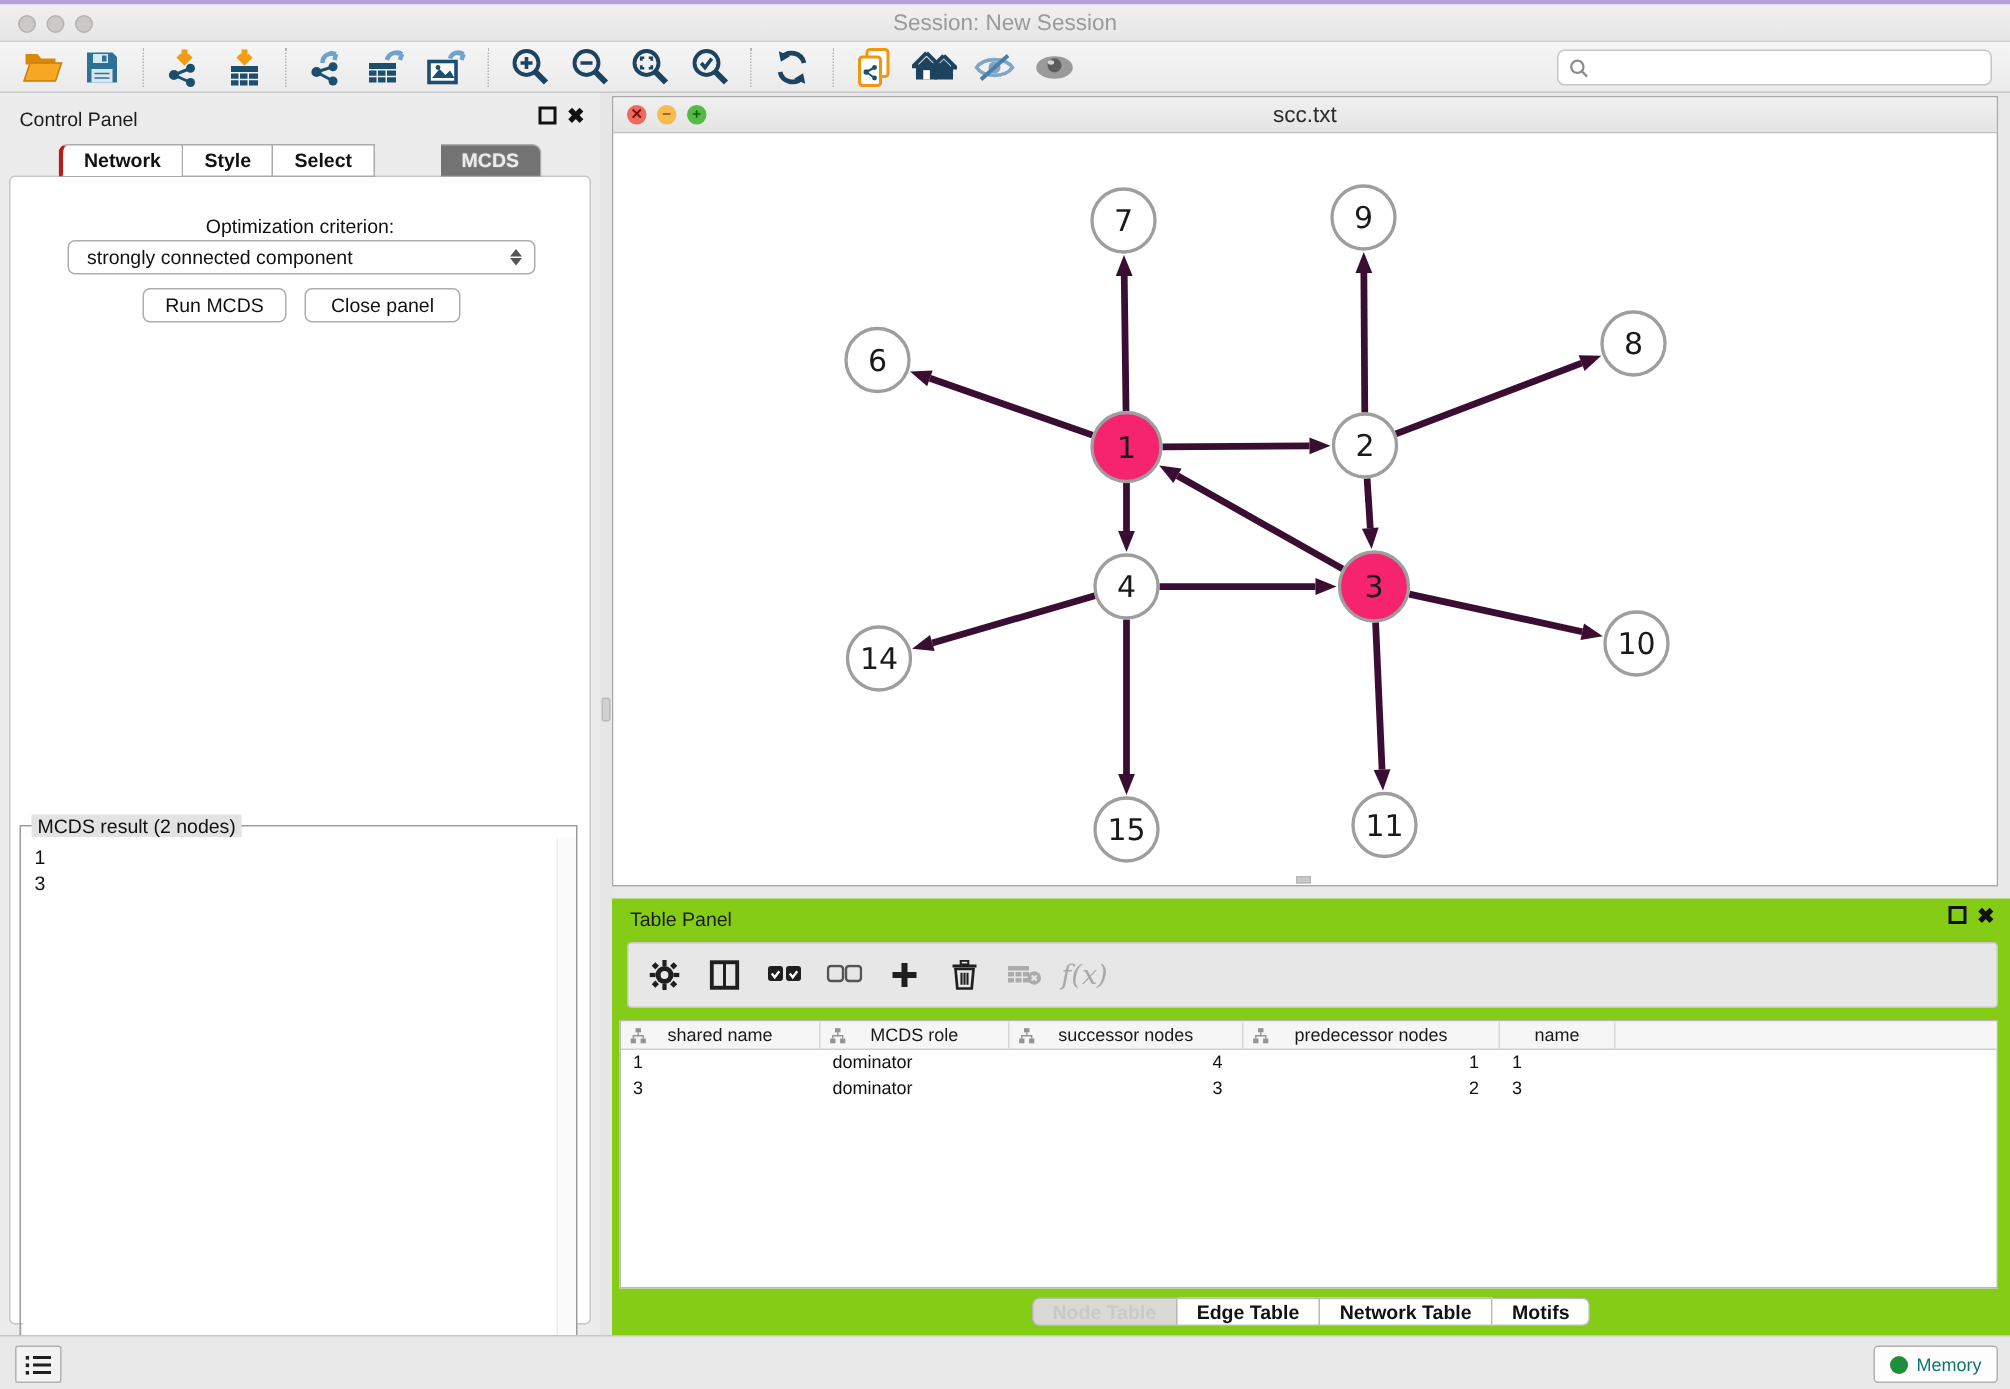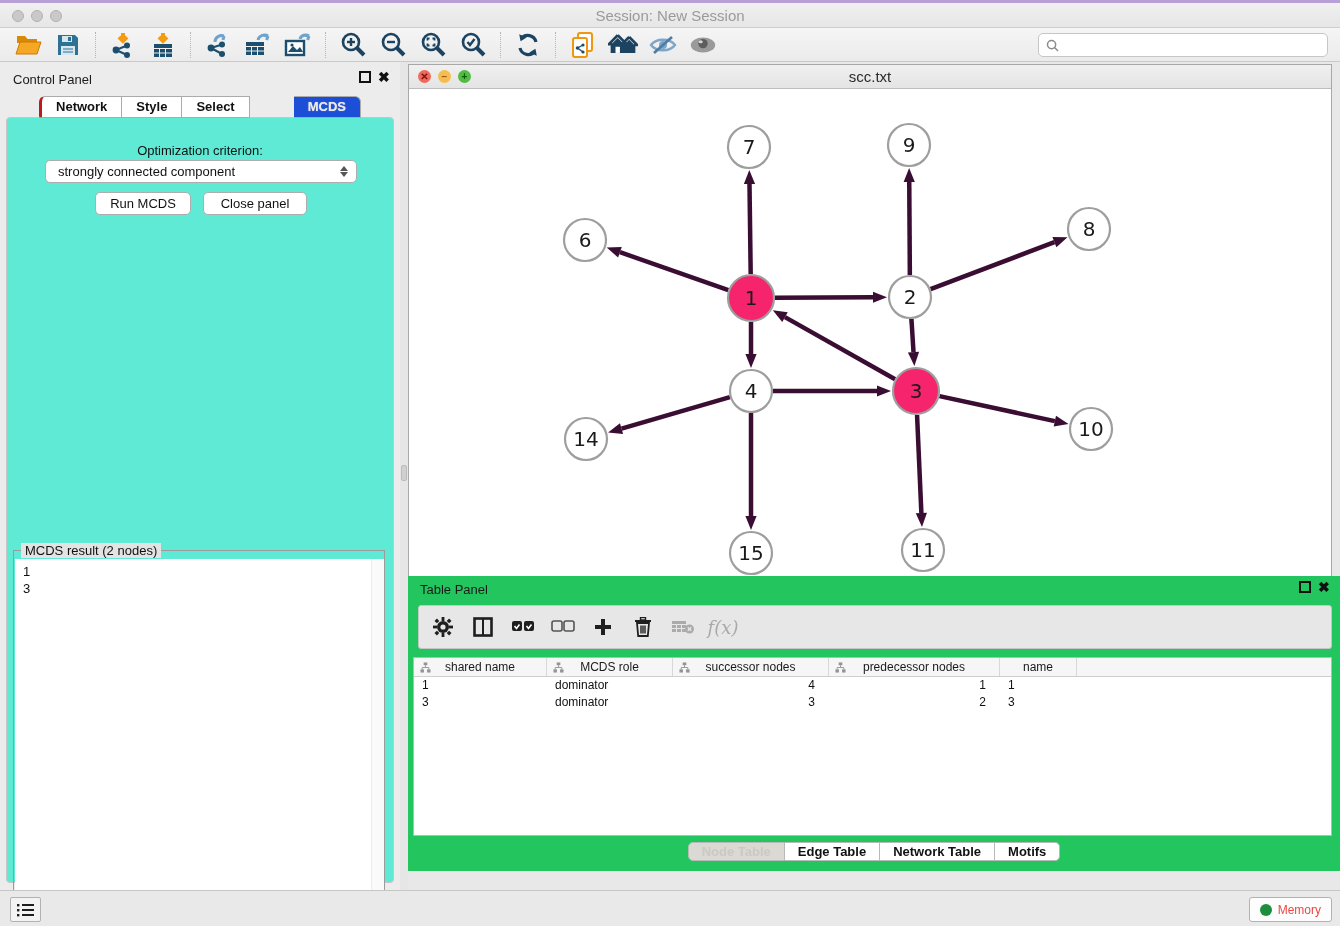--- a/index.html
+++ b/index.html
@@ -22,22 +22,22 @@
   
   #control-panel { left:0; top:62px; width:400px; height:828px; background:#ececec; }
   #cp-header { position:relative; height:34px; }
   #cp-title { position:absolute; left:13px; top:10px; font-size:13px; color:#1b1b1b; }
   .panel-float { position:absolute; top:9px; width:12px; height:12px; border:2px solid #111; }
   .panel-close { position:absolute; top:7px; font-size:14px; font-weight:bold; color:#111; line-height:16px; }
   #cp-tabs { position:absolute; left:0; top:34px; width:100%; display:flex; justify-content:center; z-index:2; }
   .cp-tab { height:22px; line-height:20px; padding:0 14px; font-size:13px; font-weight:bold; background:#fff; border:1px solid #ababab; border-left:none; color:#111; }
   .cp-tab:first-child { border-left:3px solid #b91c1c; border-top-left-radius:6px; border-bottom-left-radius:2px; }
   .cp-tab:last-child { border-top-right-radius:6px; }
-  .cp-tab.active { background:#1d4ed8; color:#ebebeb; text-shadow:0 0 1px #bbb;margin-left:44px; }
-  #cp-body { position:absolute; left:6px; top:55px; width:388px; height:766px; background:#5eead4; border:1px solid #c6c6c6; border-radius:4px; }
+  .cp-tab.active { background:#737373; color:#ebebeb; text-shadow:0 0 1px #bbb;margin-left:44px; }
+  #cp-body { position:absolute; left:6px; top:55px; width:388px; height:766px; background:#ffffff; border:1px solid #c6c6c6; border-radius:4px; }
   #opt-label { position:absolute; left:0; top:25px; width:100%; text-align:center; font-size:13px; color:#111; }
   #criterion-select { position:absolute; left:38px; top:42px; width:312px; height:23px; background:#fff; border:1px solid #adadad; border-radius:5px; display:flex; align-items:center; padding:0 8px 0 12px; font-size:13px; color:#111; }
   #criterion-select .stepper { margin-left:auto; display:flex; flex-direction:column; align-items:center; gap:1px; }
   .tri-up { width:0; height:0; border-left:4px solid transparent; border-right:4px solid transparent; border-bottom:5px solid #555; }
   .tri-dn { width:0; height:0; border-left:4px solid transparent; border-right:4px solid transparent; border-top:5px solid #555; }
   .cp-btn { position:absolute; top:74px; height:23px; background:#fff; border:1px solid #adadad; border-radius:5px; font-size:13px; color:#111; font-family:"Liberation Sans",sans-serif; text-align:center; line-height:21px; }
   #run-btn { left:88px; width:96px; }
   #closepanel-btn { left:196px; width:104px; }
   #result-group { position:absolute; left:6px; top:432px; width:372px; height:377px; border:1px solid #9b9b9b; }
   #result-title { position:absolute; left:7px; top:-8px; background:#e3e3e3; padding:0 4px; font-size:13px; color:#111; }
@@ -51,42 +51,42 @@
 
   
   #network-frame { left:408px; top:64px; width:924px; height:527px; background:#fff; border:1px solid #a8a8a8; }
   #net-titlebar { height:24px; background:linear-gradient(#f0f0f0,#e4e4e4); border-bottom:1px solid #bdbdbd; position:relative; }
   #net-title { width:100%; text-align:center; line-height:23px; font-size:15px; color:#2b2b2b; }
   .net-dot { position:absolute; top:5px; width:13px; height:13px; border-radius:50%; font-size:10px; font-weight:bold; text-align:center; line-height:13px; }
   #net-canvas { position:relative; width:922px; height:501px; background:#fff; }
   #net-hthumb { position:absolute; left:455px; bottom:1px; width:10px; height:5px; background:#c9c9c9; border:1px solid #b9b9b9; }
 
   
-  #table-panel { left:408px; top:576px; width:932px; height:295px; background:#22c55e; }
+  #table-panel { left:408px; top:599px; width:932px; height:295px; background:#84cc16; }
   #tp-title { position:absolute; left:12px; top:6px; font-size:13px; color:#1b1b1b; }
   #tp-toolbar { position:absolute; left:10px; top:29px; width:914px; height:44px; background:#e7e7e7; border:1px solid #c6c6c6; border-radius:3px; display:flex; align-items:center; padding-left:12px; gap:16px; }
   .tp-icon { width:24px; height:24px; display:flex; align-items:center; justify-content:center; }
   #fx-icon { font-family:"DejaVu Serif", serif; font-style:italic; font-size:18px; color:#a9a9a9; }
   #node-table { position:absolute; left:5px; top:81px; width:919px; height:179px; background:#fff; border:1px solid #b9b9b9; }
   #nt-header { display:flex; height:19px; background:#f6f6f6; border-bottom:1px solid #cfcfcf; }
   .nt-hcell { position:relative; display:flex; align-items:center; justify-content:center; font-size:12px; color:#1a1a1a; border-right:1px solid #d8d8d8; }
   .nt-hcell .tree-ic { position:absolute; left:6px; top:4px; }
   .nt-row { display:flex; height:17px; }
   .nt-cell { font-size:12px; color:#111; line-height:17px; padding:0 8px; white-space:nowrap; overflow:hidden; }
   .nt-cell.r { text-align:right; padding-right:14px; }
   #tp-tabs { position:absolute; left:0; top:266px; width:100%; display:flex; justify-content:center; }
   .tp-tab { height:19px; line-height:17px; padding:0 13px; font-size:13px; font-weight:bold; background:#fff; border:1px solid #b9b9b9; border-left:none; color:#111; }
   .tp-tab:first-child { border-left:1px solid #b9b9b9; border-radius:5px 0 0 5px; }
   .tp-tab:last-child { border-radius:0 5px 5px 0; }
   .tp-tab.active { background:#dbd9d4; color:#ccc9c4; }
 
   
   #status-bar { left:0; top:890px; width:1340px; height:36px; background:#e9e9e9; border-top:1px solid #c6c6c6; }
   #list-btn { position:absolute; left:10px; top:6px; width:31px; height:25px; background:#f3f3f3; border:1px solid #b2b2b2; border-radius:2px; display:flex; align-items:center; justify-content:center; }
-  #memory-btn { position:absolute; right:8px; top:6px; height:25px; padding:0 10px; background:#fdfdfd; border:1px solid #b2b2b2; border-radius:3px; display:flex; align-items:center; gap:6px; font-size:12px; color:#ef4444; }
+  #memory-btn { position:absolute; right:8px; top:6px; height:25px; padding:0 10px; background:#fdfdfd; border:1px solid #b2b2b2; border-radius:3px; display:flex; align-items:center; gap:6px; font-size:12px; color:#0f766e; }
   #memory-dot { width:12px; height:12px; border-radius:50%; background:#1d8f3c; }
 </style>
 </head>
 <body>
 
 <div id="desktop-strip" class="abs"></div>
 <div id="titlebar" class="abs">
   <span class="tl-dot" style="left:12px"></span>
   <span class="tl-dot" style="left:31px"></span>
   <span class="tl-dot" style="left:50px"></span>

